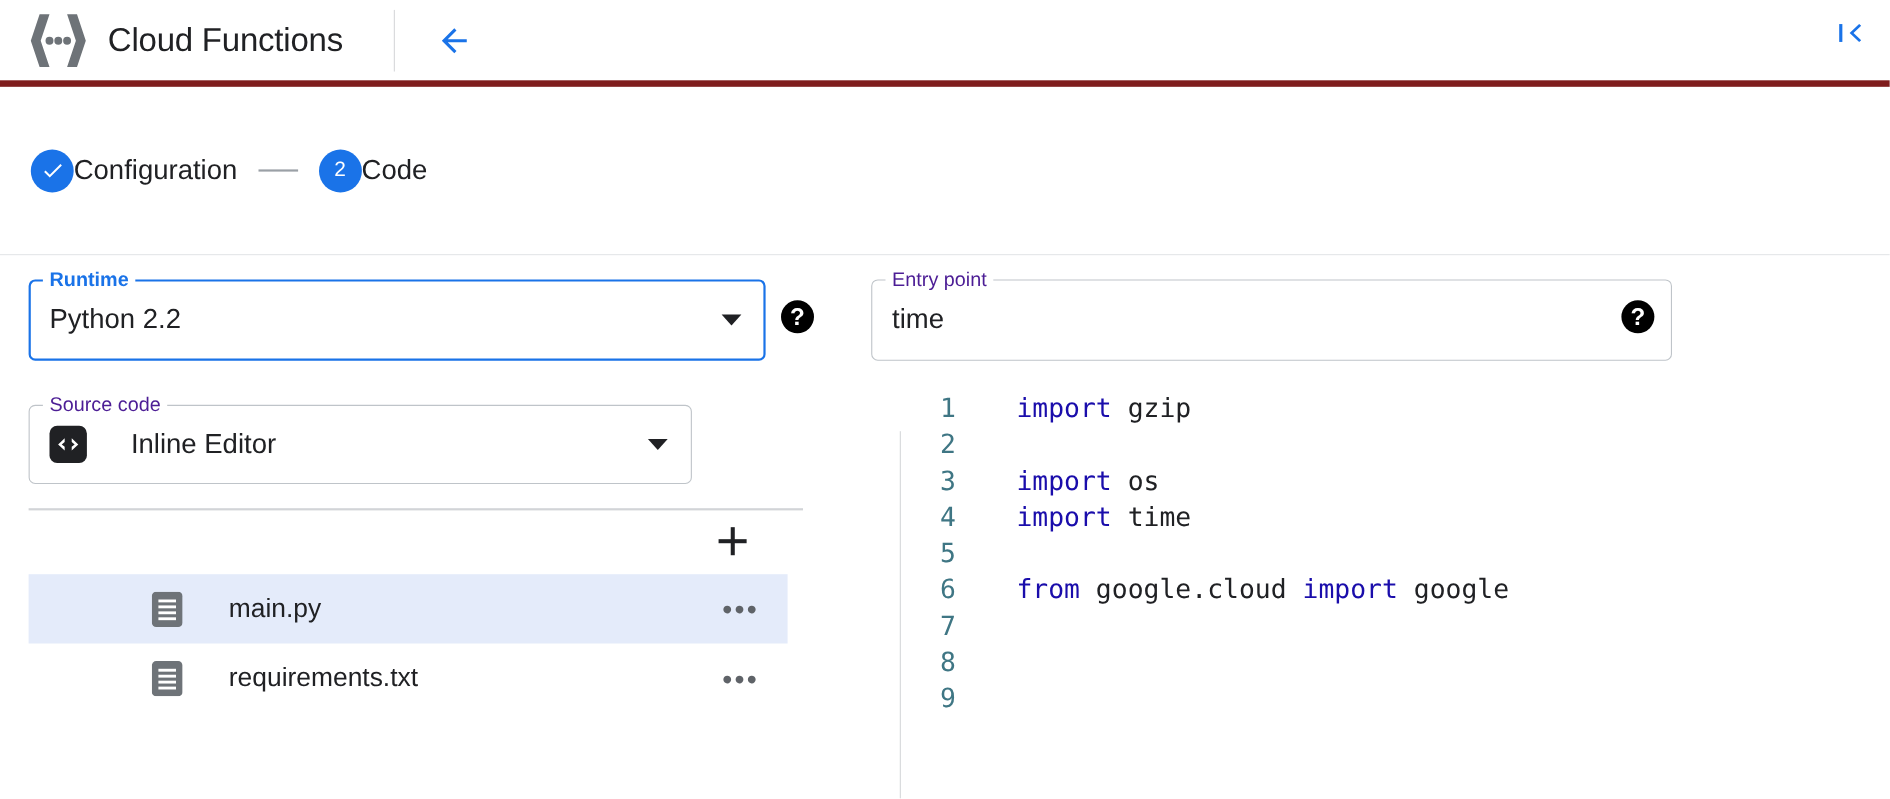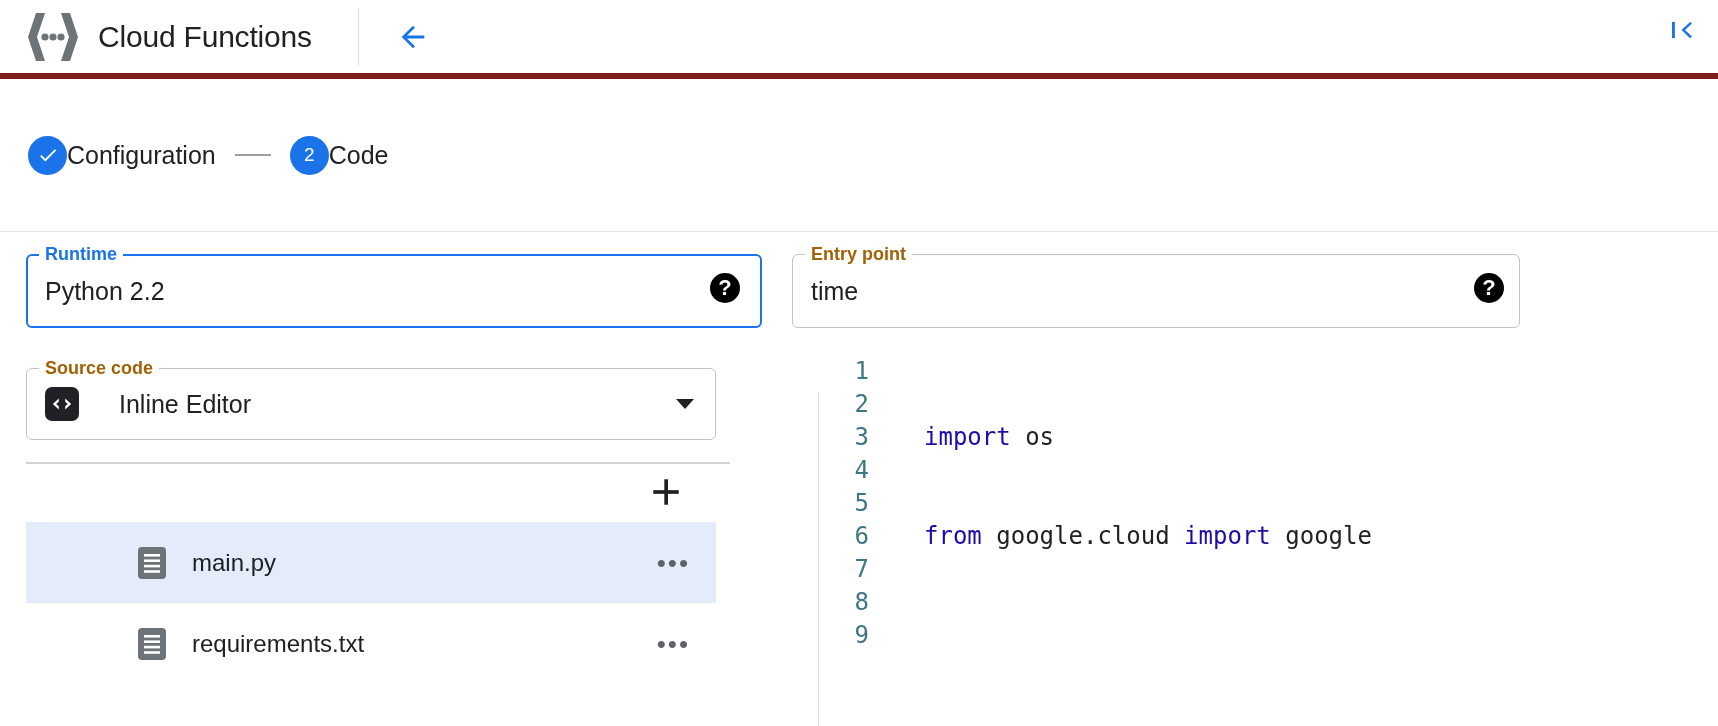--- a/index.html
+++ b/index.html
@@ -162,24 +162,23 @@
     border: 2px solid #1a73e8;
   }
 
   .field-legend {
     position: absolute;
     top: -10px;
     left: 13px;
     padding: 0 6px;
     background: #ffffff;
     font-size: 18px;
-    color: #a16207;
+    color: #4c1d95;
     line-height: 20px;
     white-space: nowrap;
-    font-weight: bold;
   }
 
   .field.focused .field-legend {
     color: #1a73e8;
     font-weight: bold;
   }
 
   .field-value {
     position: absolute;
     left: 19px;
@@ -198,31 +197,31 @@
     width: 0; height: 0;
     border-left: 9px solid transparent;
     border-right: 9px solid transparent;
     border-top: 10px solid #202124;
     cursor: pointer;
   }
 
   
   #runtime-field {
     left: 26px; top: 21px;
-    width: 736px; height: 74px;
+    width: 670px; height: 74px;
   }
 
   #entry-point-field {
     left: 792px; top: 21px;
     width: 728px; height: 74px;
   }
 
   #source-code-field {
     left: 26px; top: 135px;
-    width: 690px; height: 72px;
+    width: 603px; height: 72px;
   }
 
   .help-icon {
     position: absolute;
     width: 30px;
     height: 30px;
     border-radius: 50%;
     background: #000000;
     color: #ffffff;
     font-size: 22px;
@@ -280,24 +279,25 @@
   }
 
   .file-list {
     position: absolute;
     left: 26px; top: 74px;
     width: 690px;
   }
 
   .file-row {
     position: relative;
-    height: 81px;
-    display: flex;
-    align-items: center;
-    cursor: pointer;
+    height: 63px;
+    display: flex;
+    align-items: center;
+    cursor: pointer;
+    gap: 16px;
   }
 
   .file-row.selected {
     background: #e4ebfa;
   }
 
   .file-icon {
     margin-left: 112px;
     width: 28px; height: 32px;
     flex: none;
@@ -491,24 +491,24 @@
           <span class="file-name">requirements.txt</span>
           <span class="file-menu">•••</span>
         </div>
 
       </div>
     </div>
 
     <div class="editor-divider"></div>
 
     <div class="editor" id="code-editor">
-        <div class="code-line"><span class="line-number">1</span></div>
+        <div class="code-line"><span class="line-number">1</span><span class="line-content"><span class="kw">import</span><span class="id"> gzip</span></span></div>
         <div class="code-line"><span class="line-number">2</span></div>
         <div class="code-line"><span class="line-number">3</span><span class="line-content"><span class="kw">import</span><span class="id"> os</span></span></div>
-        <div class="code-line"><span class="line-number">4</span></div>
+        <div class="code-line"><span class="line-number">4</span><span class="line-content"><span class="kw">import</span><span class="id"> time</span></span></div>
         <div class="code-line"><span class="line-number">5</span><span class="line-content"></span></div>
         <div class="code-line"><span class="line-number">6</span><span class="line-content"><span class="kw">from</span><span class="id"> google.cloud </span><span class="kw">import</span><span class="id"> google</span></span></div>
         <div class="code-line"><span class="line-number">7</span></div>
         <div class="code-line"><span class="line-number">8</span><span class="line-content"></span></div>
         <div class="code-line"><span class="line-number">9</span><span class="line-content"></span></div>
       </div>
 
   </div>
 </div>
 

